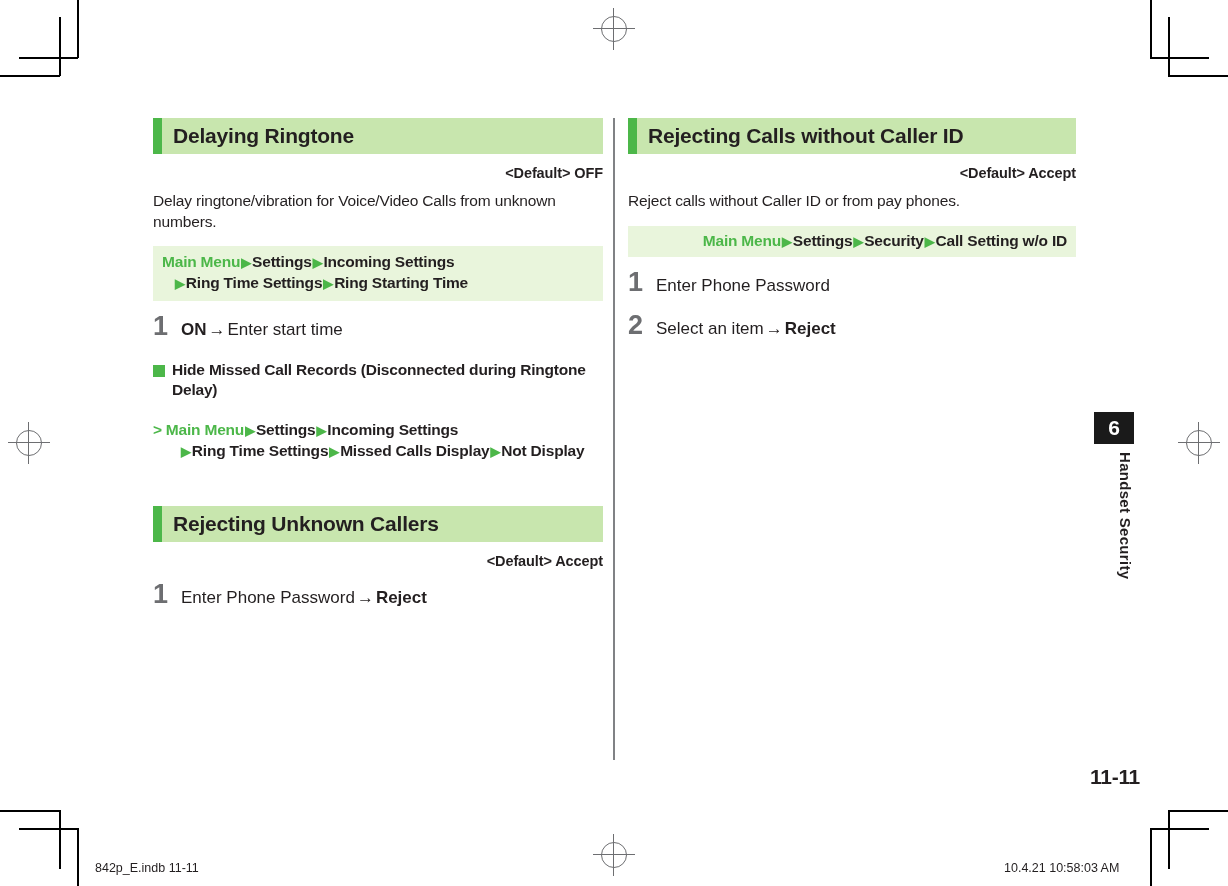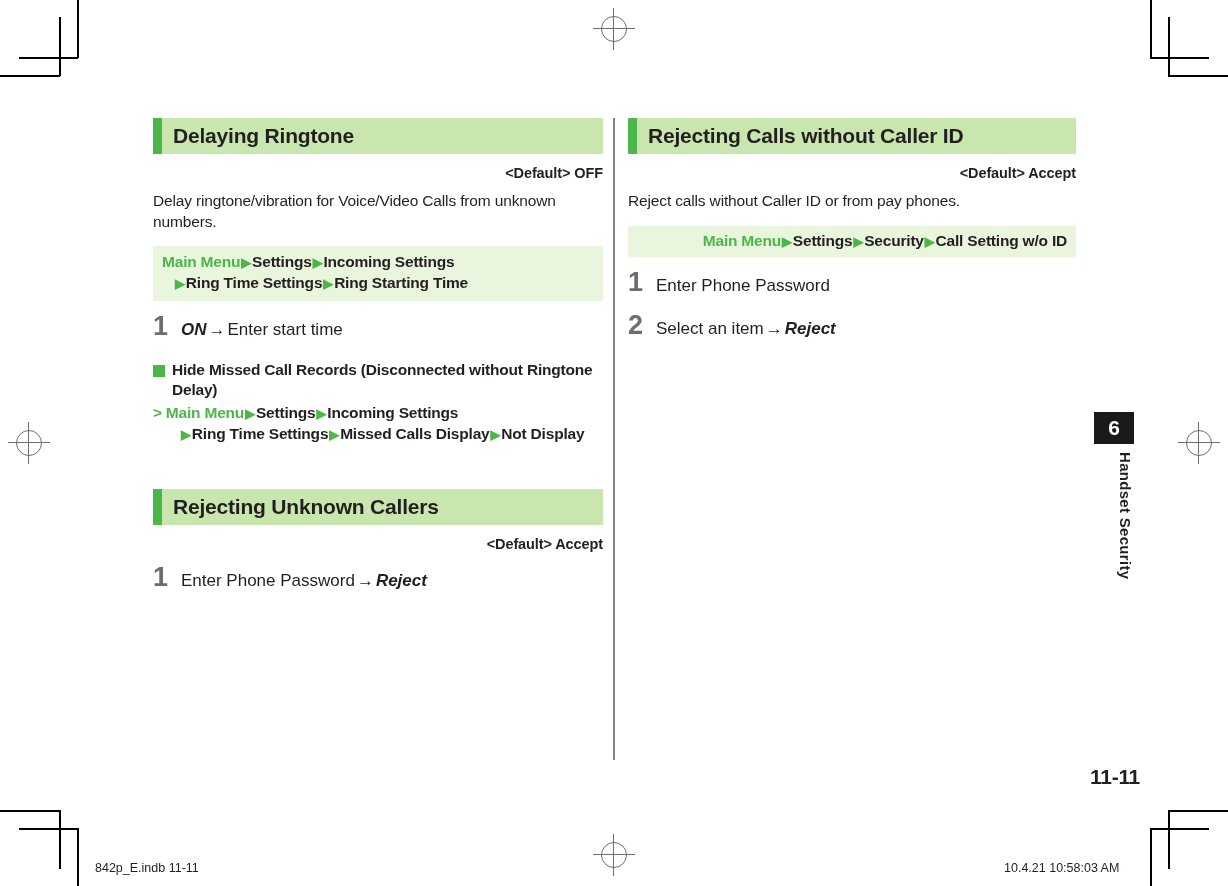--- a/index.html
+++ b/index.html
@@ -116,21 +116,21 @@
     font-weight: bold;
     color: #6d6e71;
     line-height: 0.9;
     letter-spacing: -1px;
   }
   .step .txt {
     font-size: 17px;
     line-height: 1.2;
     padding-left: 8px;
   }
-  .step .txt .bi { font-weight: bold; font-style: italic; }
+  .step .txt .bi { font-weight: bold; }
   .step .txt .ar { font-weight: bold; padding: 0 2px; }
 
   
   .subblock { margin-top: 20px; }
   .subblock .headrow {
     display: flex;
     align-items: flex-start;
   }
   .sq {
     flex: 0 0 12px;
@@ -139,21 +139,21 @@
     margin-top: 5px;
     margin-right: 7px;
   }
   .subblock .subtitle {
     font-size: 15.5px;
     font-weight: bold;
     line-height: 1.3;
     letter-spacing: -0.2px;
   }
   .subpath {
-    margin-top: 3px;
+    margin-top: 20px;
     font-size: 15.5px;
     font-weight: bold;
     line-height: 1.35;
     letter-spacing: -0.2px;
   }
   .gt { color: #4cb749; padding-right: 4px; }
   .subpath .ind { display:block; padding-left: 27px; }
 
   .gap-lg { height: 44px; }
 
@@ -274,21 +274,21 @@
       </div>
 
       <div class="step" style="margin-top:13px;">
         <div class="num">1</div>
         <div class="txt"><span class="bi">ON</span><span class="ar">→</span><span>Enter start time</span></div>
       </div>
 
       <div class="subblock">
         <div class="headrow">
           <div class="sq"></div>
-          <div class="subtitle">Hide Missed Call Records (Disconnected without Ringtone Delay)</div>
+          <div class="subtitle">Hide Missed Call Records (Disconnected during Ringtone Delay)</div>
         </div>
         <div class="subpath">
           <span class="gt">&gt;</span><span class="path-root">Main Menu</span><span class="arrow-tri">▶</span><span>Settings</span><span class="arrow-tri">▶</span><span>Incoming Settings</span>
           <span class="ind"><span class="arrow-tri">▶</span><span>Ring Time Settings</span><span class="arrow-tri">▶</span><span>Missed Calls Display</span><span class="arrow-tri">▶</span><span>Not Display</span></span>
         </div>
       </div>
     </div>
 
     <div class="gap-lg"></div>
 

